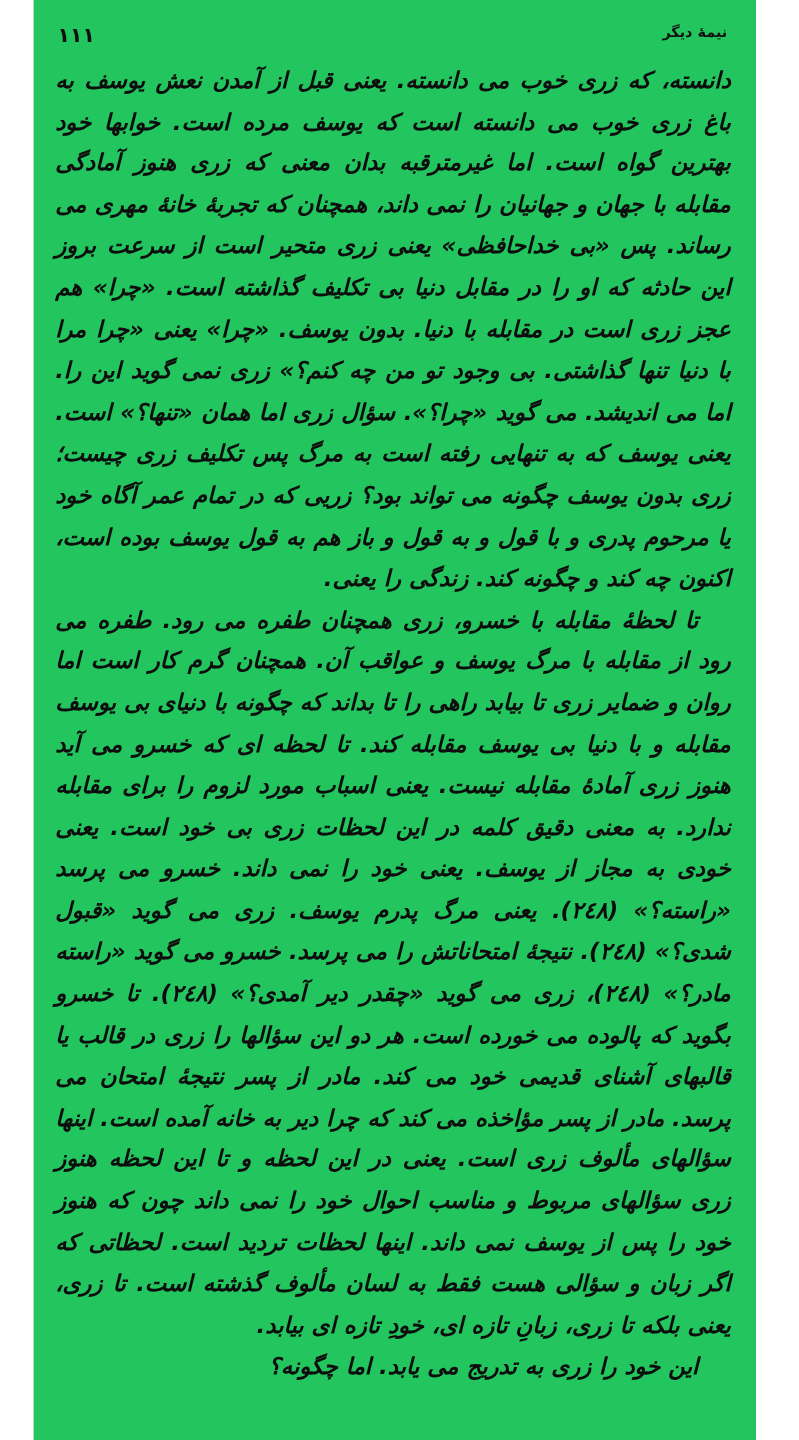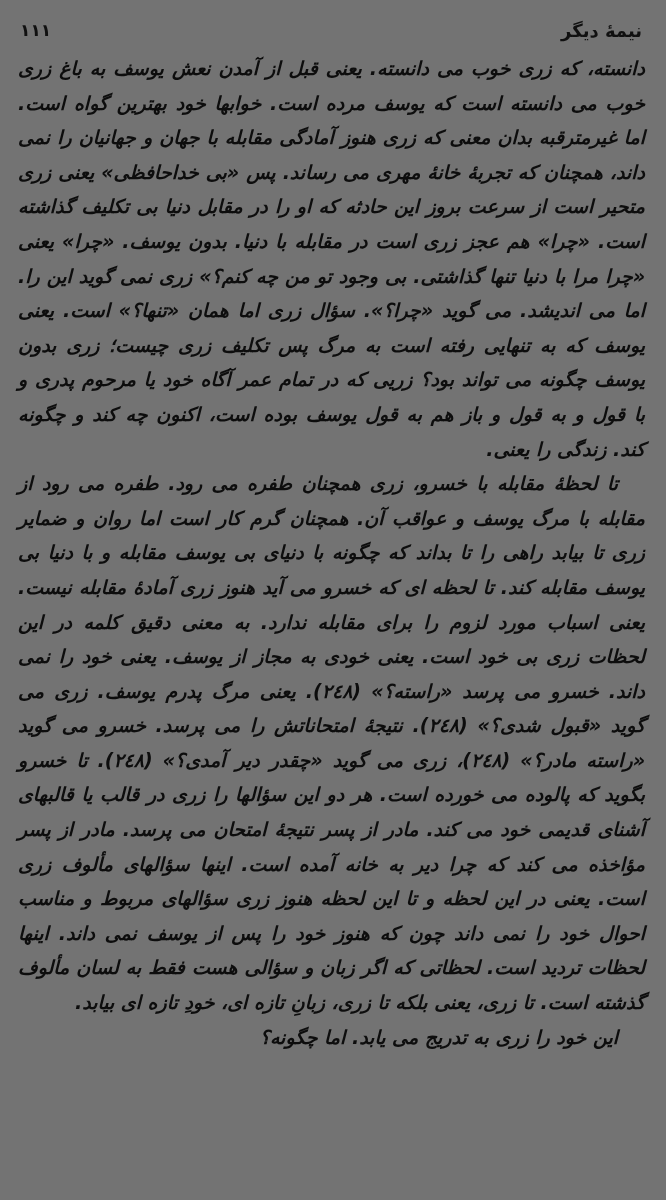--- a/index.html
+++ b/index.html
@@ -5,42 +5,43 @@
   html, body {
     margin: 0;
     padding: 0;
     width: 666px;
     height: 1200px;
     overflow: hidden;
     background: #ffffff;
   }
   .page {
     position: relative;
-    width: 666px;
+    width: 602px;
     height: 1200px;
-    background: #737373;
+    background: #22c55e;
     color: #111111;
     font-family: "DejaVu Sans", sans-serif;
     box-sizing: border-box;
+    margin-left: 28px;
   }
   .page-header {
     display: flex;
     justify-content: space-between;
     align-items: flex-start;
     padding: 20px 24px 0 20px;
     direction: ltr;
   }
   .page-number {
     font-size: 17px;
     font-weight: 700;
     letter-spacing: 3px;
     color: #101010;
   }
   .running-title {
-    font-size: 18px;
+    font-size: 12px;
     font-weight: 700;
     direction: rtl;
     color: #101010;
   }
   .page-body {
     direction: rtl;
     text-align: justify;
     padding: 10px 21px 0 18px;
     font-size: 19px;
     font-weight: 700;

